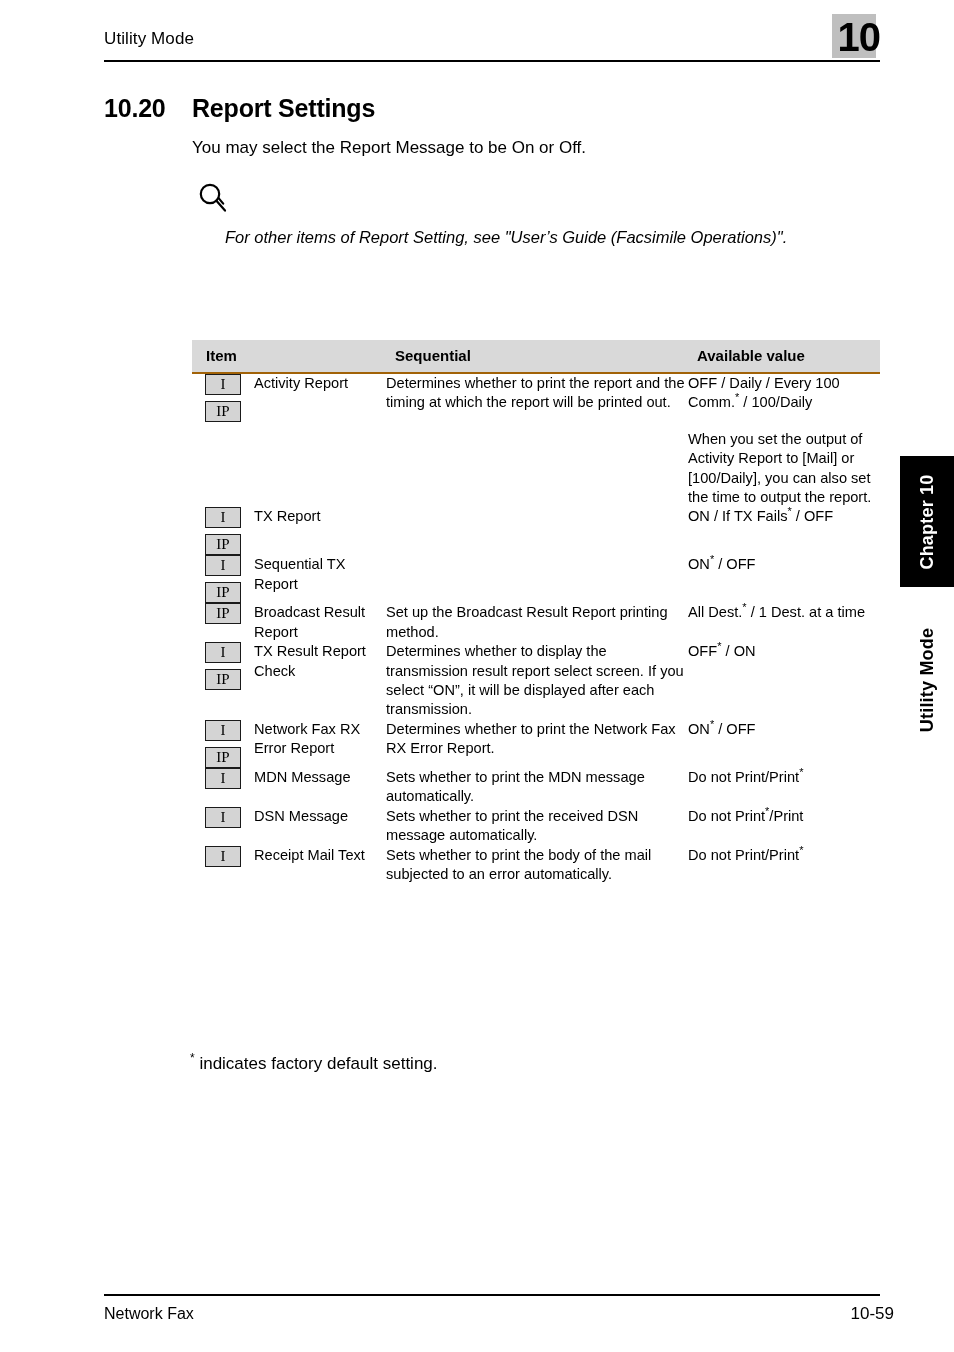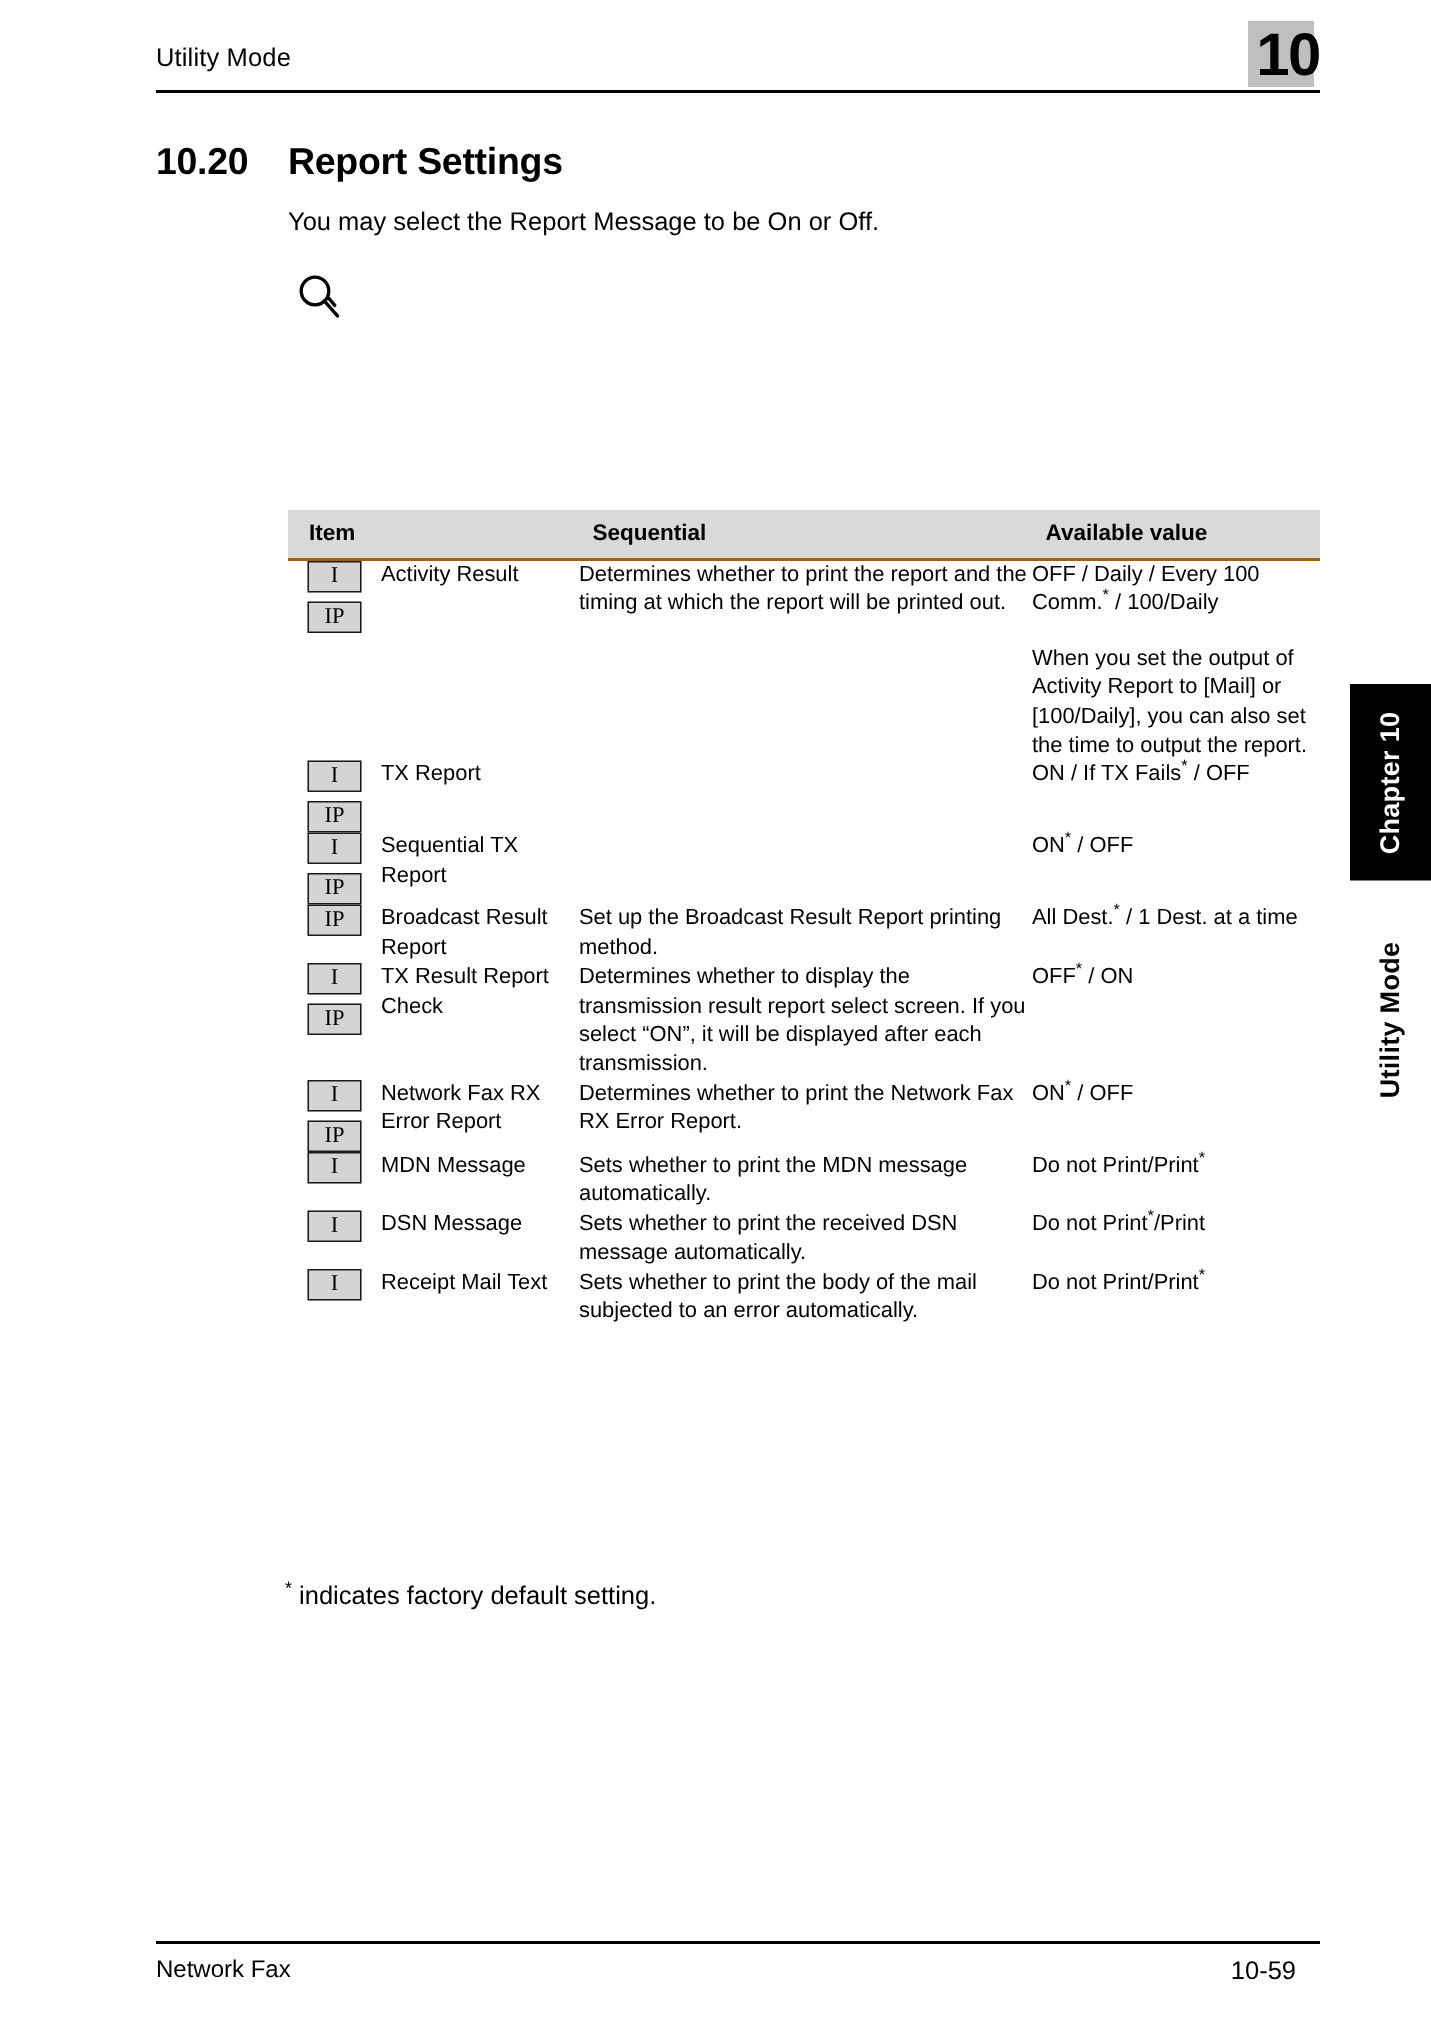--- a/index.html
+++ b/index.html
@@ -241,21 +241,21 @@
   }
   .footer-left {
     position: absolute;
     left: 104px;
     top: 1302px;
     font-size: 16px;
     line-height: 24px;
   }
   .footer-right {
     position: absolute;
-    right: 90px;
+    right: 60px;
     top: 1302px;
     font-size: 17px;
     line-height: 24px;
   }
 </style>
 </head>
 <body>
 
 <div class="page-header">
   <div class="head-text">Utility Mode</div>
@@ -271,20 +271,21 @@
 <div class="intro">You may select the Report Message to be On or Off.</div>
 
 <div class="note-icon">
   <svg width="34" height="34" viewBox="0 0 34 34">
     <circle cx="14" cy="12" r="9.2" fill="none" stroke="#000" stroke-width="2.2"></circle>
     <line x1="20.2" x2="29" y1="18.6" y2="28.6" stroke="#000" stroke-width="2.2" stroke-linecap="round"></line>
     <line x1="22.8" x2="27.2" y1="16.4" y2="21.6" stroke="#000" stroke-width="2.2" stroke-linecap="round"></line>
   </svg>
 </div>
 <div class="note-body">
+  <div class="note-text">For other items of Report Setting, see "User’s Guide (Facsimile Operations)".</div>
 </div>
 
 <table class="rtable">
   <colgroup>
     <col class="c-icon">
       <col class="c-name">
       <col class="c-desc">
       <col class="c-value">
   </colgroup>
   <tbody>
@@ -292,21 +293,21 @@
       <td class="h-item" colspan="2">Item</td>
       <td>Sequential</td>
       <td>Available value</td>
     </tr>
 
     <tr>
       <td class="cell cell-icons b-right">
         <span class="badge">I</span>
         <span class="badge">IP</span>
       </td>
-      <td class="cell cell-name b-right">Activity Result</td>
+      <td class="cell cell-name b-right">Activity Report</td>
       <td class="cell cell-desc b-right" rowspan="3">Determines whether to print the report and the timing at which the report will be printed out.</td>
       <td class="cell cell-value">
         <p class="val-p"><span>OFF / Daily / Every 100 Comm.</span><sup class="star">*</sup><span> / 100/Daily</span></p>
         <p class="val-p">When you set the output of Activity Report to [Mail] or [100/Daily], you can also set the time to output the report.</p>
       </td>
     </tr>
 
     <tr>
       <td class="cell cell-icons b-right b-top">
         <span class="badge">I</span>

